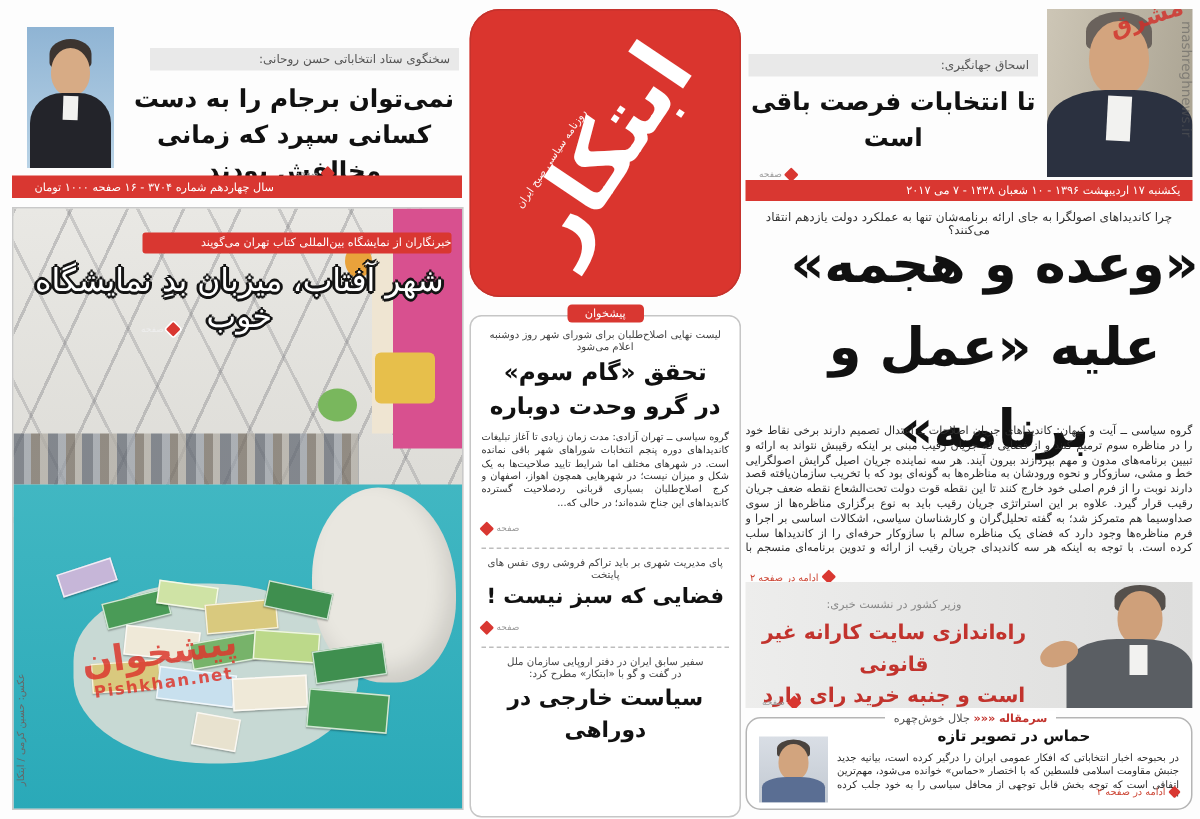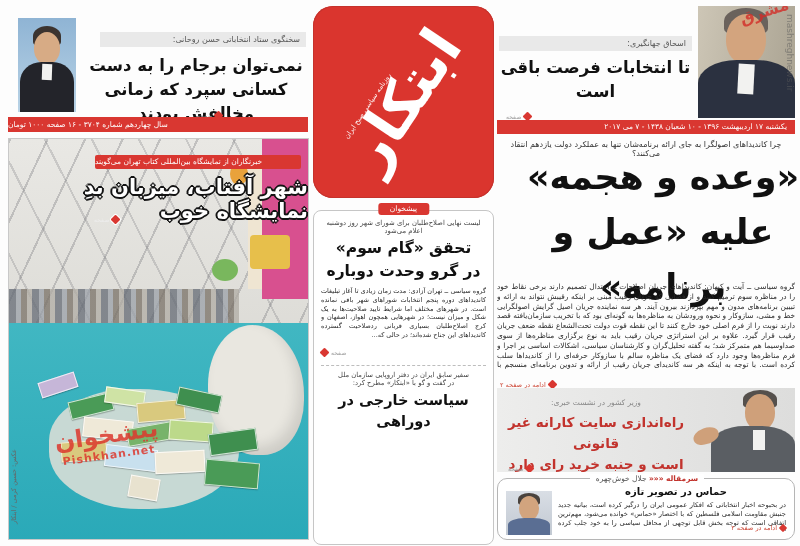--- a/index.html
+++ b/index.html
@@ -45,21 +45,21 @@
   <div class="bar-kicker abs" style="left:92px;top:20px;width:206px;height:15px">سخنگوی ستاد انتخاباتی حسن روحانی:</div>
   <div class="abs hl" style="left:76px;top:42px;width:224px;font-size:16.5px;line-height:24px">
     <div>نمی‌توان برجام را به دست</div>
     <div>کسانی سپرد که زمانی مخالفش بودند</div>
   </div>
   <div class="abs" style="left:186px;top:93px">
     <span class="dia"></span><span class="pgword">صفحه</span>
   </div>
 </div>
 
-<div class="abs red" style="left:8px;top:117px;width:300px;height:15px;color:#fff;font-size:7.5px;line-height:15px;text-align:left;padding:0 0">
+<div class="abs red" style="left:8px;top:117px;width:300px;height:15px;color:#fff;font-size:7.5px;line-height:15px;text-align:left;padding:0 15px">
   <span>سال چهاردهم شماره ۳۷۰۴ - ۱۶ صفحه ۱۰۰۰ تومان</span>
 </div>
 
 <div class="abs" id="masthead">
   <div class="mast-title">ابتکار</div>
   <div class="mast-sub">روزنامه سیاسی صبح ایران</div>
 </div>
 
 <div class="abs" style="left:497px;top:6px;width:298px;height:112px">
   <div class="photo" style="right:0;top:0;width:97px;height:112px;background:linear-gradient(100deg,#cdc6b6,#a9a291)">
@@ -141,20 +141,25 @@
       <div style="font-size:6.8px;color:#444;text-align:center">لیست نهایی اصلاح‌طلبان برای شورای شهر روز دوشنبه اعلام می‌شود</div>
       <div class="hl" style="font-size:15.5px;line-height:23px;margin-top:2px">
         <div>تحقق «گام سوم»</div>
         <div>در گرو وحدت دوباره</div>
       </div>
       <div class="justify" style="font-size:6.5px;line-height:8.8px;margin-top:4px;height:53px;overflow:hidden">گروه سیاسی ــ تهران آزادی: مدت زمان زیادی تا آغاز تبلیغات کاندیداهای دوره پنجم انتخابات شوراهای شهر باقی نمانده است. در شهرهای مختلف اما شرایط تایید صلاحیت‌ها به یک شکل و میزان نیست؛ در شهرهایی همچون اهواز، اصفهان و کرج اصلاح‌طلبان بسیاری قربانی ردصلاحیت گسترده کاندیداهای این جناح شده‌اند؛ در حالی که...</div>
       <div style="margin-top:2px;text-align:left"><span class="pgword">صفحه</span><span class="dia"></span></div>
     </div>
 
 
+    <div class="dashed" style="padding:5px 0 4px">
+      <div style="font-size:6.8px;color:#444;text-align:center">پای مدیریت شهری بر باید تراکم فروشی روی نفس های پایتخت</div>
+      <div class="hl" style="font-size:14px;margin-top:3px">فضایی که سبز نیست !</div>
+      <div style="margin-top:2px;text-align:left"><span class="pgword">صفحه</span><span class="dia"></span></div>
+    </div>
 
     <div style="padding:5px 0 0">
       <div style="font-size:6.8px;color:#444;text-align:center">
         <div>سفیر سابق ایران در دفتر اروپایی سازمان ملل</div>
         <div>در گفت و گو با «ابتکار» مطرح کرد:</div>
       </div>
       <div class="hl" style="font-size:14.5px;line-height:21px;margin-top:3px">
         <div>سیاست خارجی در دوراهی</div>
 
       </div>
@@ -189,23 +194,23 @@
   <div class="book" style="left:118px;top:286px;width:46px;height:18px;background:#77b36a;transform:rotate(-10deg)"></div>
   <div class="book" style="left:160px;top:282px;width:44px;height:20px;background:#bcd98a;transform:rotate(4deg)"></div>
   <div class="book" style="left:200px;top:292px;width:48px;height:22px;background:#3f8f4f;transform:rotate(-8deg)"></div>
   <div class="book" style="left:52px;top:302px;width:46px;height:20px;background:#d9c97e;transform:rotate(-4deg)"></div>
   <div class="book" style="left:96px;top:308px;width:52px;height:22px;background:#c8e0ee;transform:rotate(7deg)"></div>
   <div class="book" style="left:146px;top:312px;width:50px;height:22px;background:#efe9d8;transform:rotate(-3deg)"></div>
   <div class="book" style="left:196px;top:322px;width:54px;height:26px;background:#4a9b57;transform:rotate(5deg)"></div>
   <div class="book" style="left:120px;top:338px;width:30px;height:22px;background:#e8e2cf;transform:rotate(10deg)"></div>
   <div class="book" style="left:30px;top:238px;width:38px;height:16px;background:#c6b6d8;transform:rotate(-18deg)"></div>
 
-  <div class="abs red" style="left:86px;top:16px;width:206px;height:14px;color:#fff;font-size:7.5px;line-height:14px;text-align:left;border-radius:2px">خبرنگاران از نمایشگاه بین‌المللی کتاب تهران می‌گویند</div>
-
-  <div class="abs outline-hl" style="left:2px;top:36px;width:297px;text-align:right;font-size:21px;font-weight:bold">شهر آفتاب، میزبان بدِ نمایشگاه خوب</div>
+  <div class="abs red" style="left:86px;top:16px;width:206px;height:14px;color:#fff;font-size:7.5px;line-height:14px;text-align:right;border-radius:2px">خبرنگاران از نمایشگاه بین‌المللی کتاب تهران می‌گویند</div>
+
+  <div class="abs outline-hl" style="left:2px;top:36px;width:297px;text-align:center;font-size:21px;font-weight:normal">شهر آفتاب، میزبان بدِ نمایشگاه خوب</div>
   <div class="abs" style="left:82px;top:70px">
     <span class="dia" style="box-shadow:0 0 0 1px #fff"></span><span class="pgword" style="color:#eee">صفحه</span>
   </div>
 
   <div class="abs" style="left:46px;top:282px;transform:rotate(-8deg);text-align:center;color:#dc382e;opacity:.85">
     <div style="font-size:24px;font-weight:bold">پیشخوان</div>
     <div style="font-size:11px;font-weight:bold;letter-spacing:1px">Pishkhan.net</div>
   </div>
 
   <div class="abs" style="left:1px;top:310px;writing-mode:vertical-rl;transform:rotate(180deg);font-size:6.5px;color:#666">عکس: حسین کرمی / ابتکار</div>

